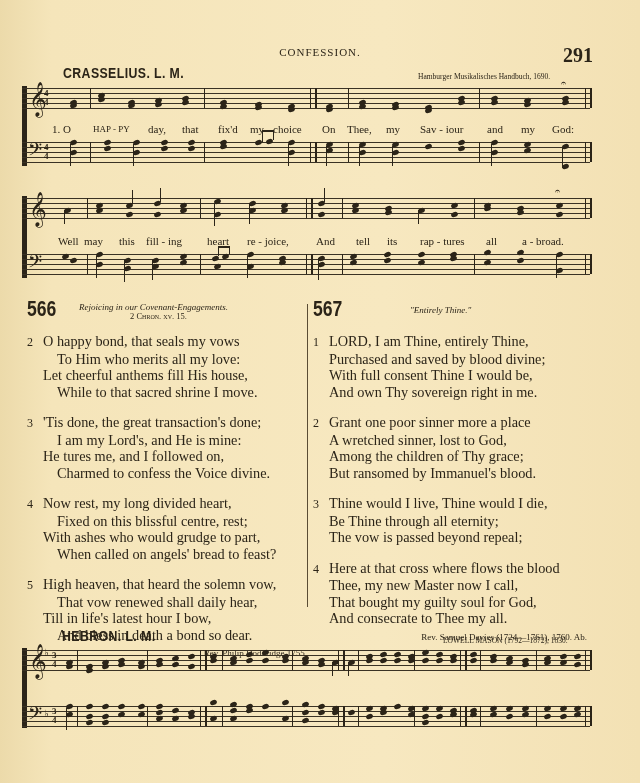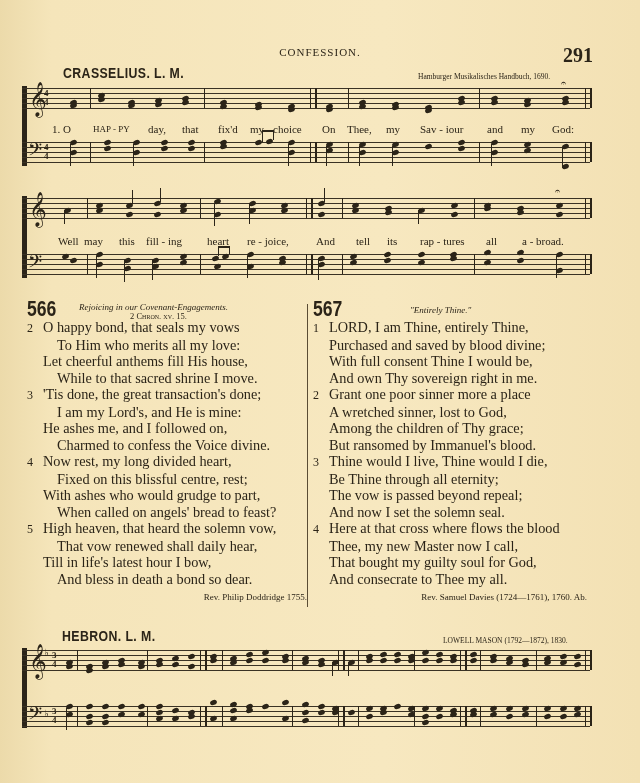--- a/index.html
+++ b/index.html
@@ -50,21 +50,21 @@
   .lyrics span { position:absolute; white-space:nowrap; }
   .smallcaps { font-variant:small-caps; font-size:9px; }
   .hymn-col { position:absolute; font-family:"Liberation Serif", serif; font-size:14.3px; line-height:16.5px; }
   .hymn-number {
     font-family:"Liberation Sans", sans-serif; font-weight:bold; font-size:22px;
     transform:scaleX(0.8); transform-origin:left; display:inline-block; line-height:20px;
   }
   .hymn-head { position:relative; height:20px; }
   .hymn-sub { position:absolute; font-style:italic; font-size:9px; line-height:10px; white-space:nowrap; }
   .hymn-ref { position:absolute; font-size:8.5px; line-height:10px; font-variant:small-caps; white-space:nowrap; }
-  .verse { }
+  .verse { margin-top:14px; }
   .verse:first-of-type { margin-top:2px; }
   .vline { white-space:nowrap; }
   .vline.indent { padding-left:30px; }
   .vnum { display:inline-block; width:16px; font-size:12px; }
   .attrib { font-size:9px; text-align:right; margin-top:2px; white-space:nowrap; }
   .col-divider { position:absolute; left:307px; top:304px; width:1px; height:303px; background:#5a4c34; }
 </style>
 </head>
 <body>
 
@@ -344,21 +344,21 @@
   </div>
   <div class="verse">
     <div class="vline"><span class="vnum">2</span><span>O happy bond, that seals my vows</span></div>
     <div class="vline indent">To Him who merits all my love:</div>
     <div class="vline" style="padding-left:16px">Let cheerful anthems fill His house,</div>
     <div class="vline indent">While to that sacred shrine I move.</div>
   </div>
   <div class="verse">
     <div class="vline"><span class="vnum">3</span><span>'Tis done, the great transaction's done;</span></div>
     <div class="vline indent">I am my Lord's, and He is mine:</div>
-    <div class="vline" style="padding-left:16px">He ashes me, and I followed on,</div>
+    <div class="vline" style="padding-left:16px">He tures me, and I followed on,</div>
     <div class="vline indent">Charmed to confess the Voice divine.</div>
   </div>
   <div class="verse">
     <div class="vline"><span class="vnum">4</span><span>Now rest, my long divided heart,</span></div>
     <div class="vline indent">Fixed on this blissful centre, rest;</div>
     <div class="vline" style="padding-left:16px">With ashes who would grudge to part,</div>
     <div class="vline indent">When called on angels' bread to feast?</div>
   </div>
   <div class="verse">
     <div class="vline"><span class="vnum">5</span><span>High heaven, that heard the solemn vow,</span></div>
@@ -385,21 +385,20 @@
   <div class="verse">
     <div class="vline"><span class="vnum">2</span><span>Grant one poor sinner more a place</span></div>
     <div class="vline" style="padding-left:16px">A wretched sinner, lost to God,</div>
     <div class="vline" style="padding-left:16px">Among the children of Thy grace;</div>
     <div class="vline" style="padding-left:16px">But ransomed by Immanuel's blood.</div>
   </div>
   <div class="verse">
     <div class="vline"><span class="vnum">3</span><span>Thine would I live, Thine would I die,</span></div>
     <div class="vline" style="padding-left:16px">Be Thine through all eternity;</div>
     <div class="vline" style="padding-left:16px">The vow is passed beyond repeal;</div>
-    <div class="vline" style="padding-left:16px">And now I set the solemn seal.</div>
   </div>
   <div class="verse">
     <div class="vline"><span class="vnum">4</span><span>Here at that cross where flows the blood</span></div>
     <div class="vline" style="padding-left:16px">Thee, my new Master now I call,</div>
     <div class="vline" style="padding-left:16px">That bought my guilty soul for God,</div>
     <div class="vline" style="padding-left:16px">And consecrate to Thee my all.</div>
   </div>
   <div class="attrib" style="padding-right:26px">Rev. Samuel Davies (1724—1761), 1760.   Ab.</div>
 </div>
 

